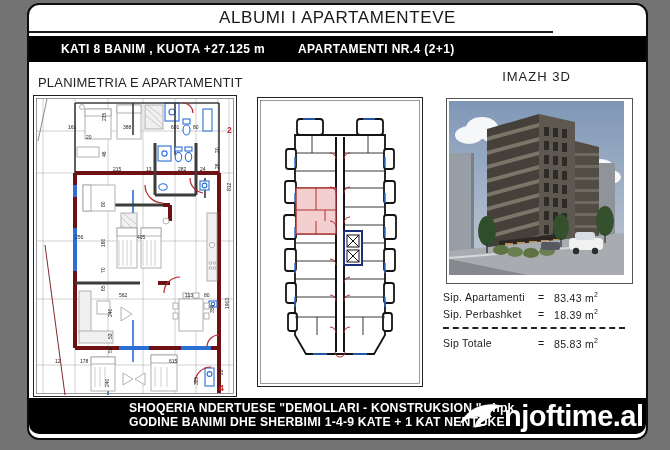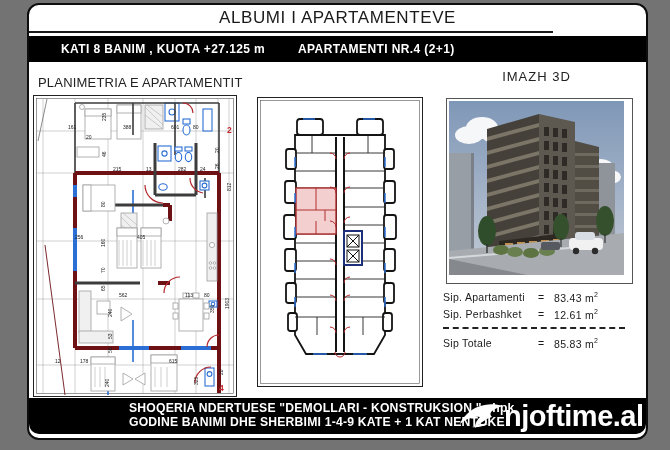--- a/index.html
+++ b/index.html
@@ -511,21 +511,21 @@
 
   <div class="datapanel">
     <div class="data-row">
       <span>Sip. Apartamenti</span>
       <span>=</span>
       <span><span>83.43</span>&nbsp;<span>m</span><sup>2</sup></span>
     </div>
     <div class="data-row">
       <span>Sip. Perbashket</span>
       <span>=</span>
-      <span><span>12.61</span>&nbsp;<span>m</span><sup>2</sup></span>
+      <span><span>18.39</span>&nbsp;<span>m</span><sup>2</sup></span>
     </div>
     <div class="data-sep"></div>
     <div class="data-row">
       <span>Sip Totale</span>
       <span>=</span>
       <span><span>85.83</span>&nbsp;<span>m</span><sup>2</sup></span>
     </div>
   </div>
 
   <div class="footer">

